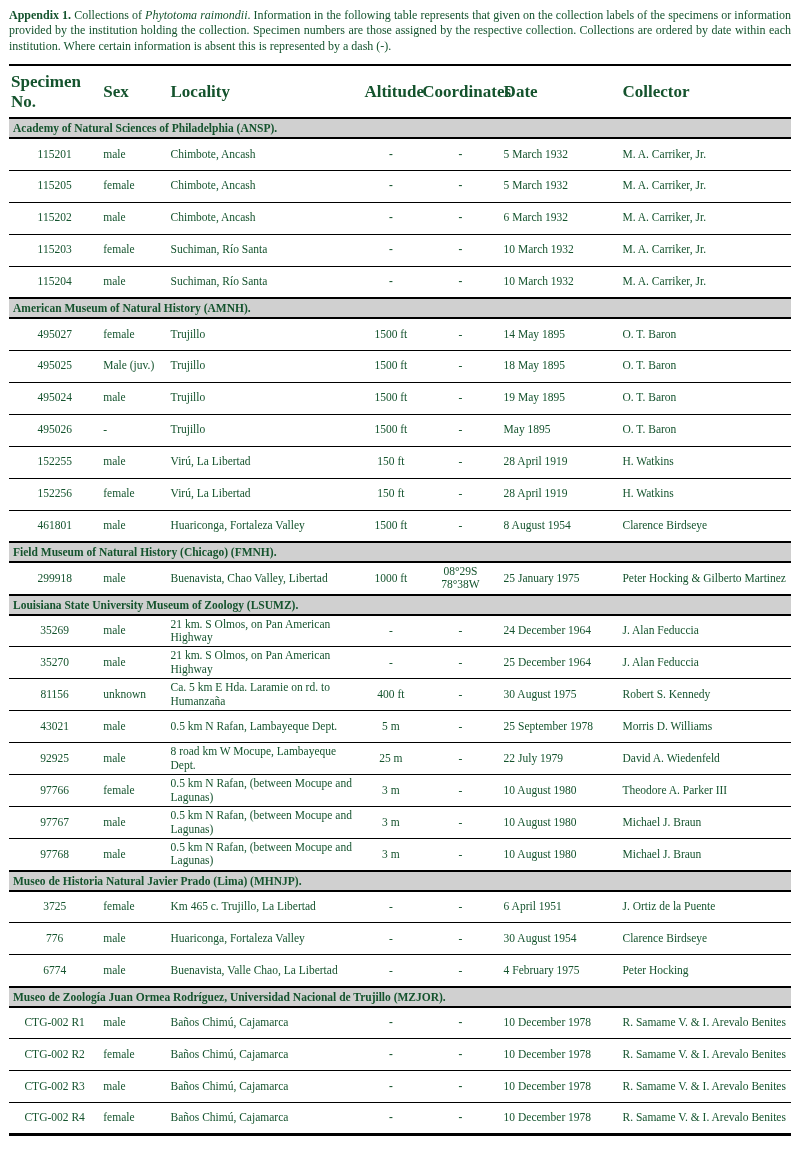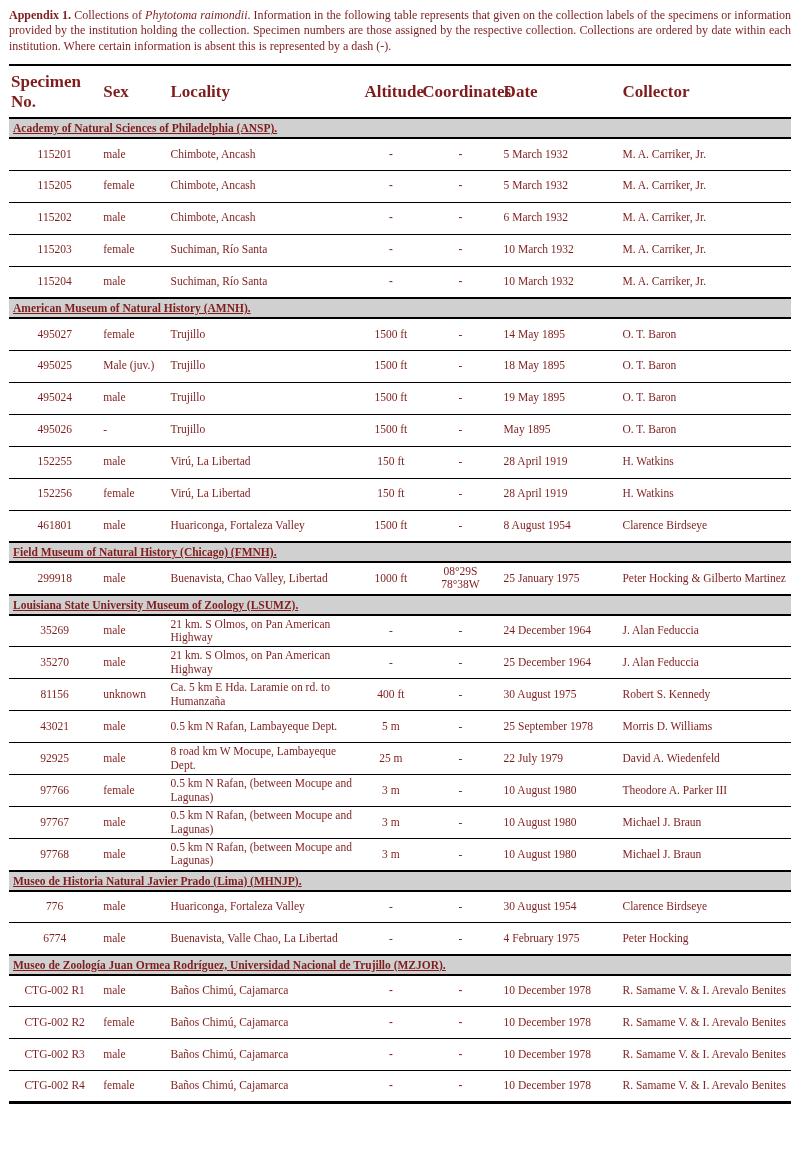--- a/index.html
+++ b/index.html
@@ -7,21 +7,21 @@
     padding: 0;
     background: #ffffff;
   }
   .page {
     width: 800px;
     height: 1154px;
     box-sizing: border-box;
     padding: 6px 9px 8px 9px;
     background: #ffffff;
     font-family: "Liberation Serif", "DejaVu Serif", serif;
-    color: #7f1d1d;
+    color: #14532d;
     overflow: hidden;
   }
   .caption {
     font-size: 12px;
     line-height: 1.28;
     text-align: justify;
     margin: 2px 0 10px 0;
   }
   .caption .b { font-weight: bold; }
   .caption .i { font-style: italic; }
@@ -50,21 +50,20 @@
     vertical-align: middle;
   }
 
   tr.section-row td {
     background: #d0d0d0;
     font-weight: bold;
     font-size: 11.5px;
     border-top: 2px solid #000;
     border-bottom: 2px solid #000;
     padding: 3px 4px;
-    text-decoration: underline;
   }
   tr.data-row { height: 32px; }
   tr.data-row td {
     border-top: 1.5px solid #000;
     padding: 2px 3px 2px 2px;
     vertical-align: middle;
     line-height: 1.15;
   }
   td.col-altitude, td.col-coordinates {
     text-align: center;
@@ -301,20 +300,29 @@
           <td class="col-locality">0.5 km N Rafan, (between Mocupe and Lagunas)</td>
           <td class="col-altitude">3 m</td>
           <td class="col-coordinates">-</td>
           <td class="col-date">10 August 1980</td>
           <td class="col-collector">Michael J. Braun</td>
         </tr>
         <tr class="section-row">
           <td colspan="7">Museo de Historia Natural Javier Prado (Lima) (MHNJP).</td>
         </tr>
         <tr class="data-row">
+          <td class="col-specimen">3725</td>
+          <td class="col-sex">female</td>
+          <td class="col-locality">Km 465 c. Trujillo, La Libertad</td>
+          <td class="col-altitude">-</td>
+          <td class="col-coordinates">-</td>
+          <td class="col-date">6 April 1951</td>
+          <td class="col-collector">J. Ortiz de la Puente</td>
+        </tr>
+        <tr class="data-row">
           <td class="col-specimen">776</td>
           <td class="col-sex">male</td>
           <td class="col-locality">Huariconga, Fortaleza Valley</td>
           <td class="col-altitude">-</td>
           <td class="col-coordinates">-</td>
           <td class="col-date">30 August 1954</td>
           <td class="col-collector">Clarence Birdseye</td>
         </tr>
         <tr class="data-row">
           <td class="col-specimen">6774</td>

